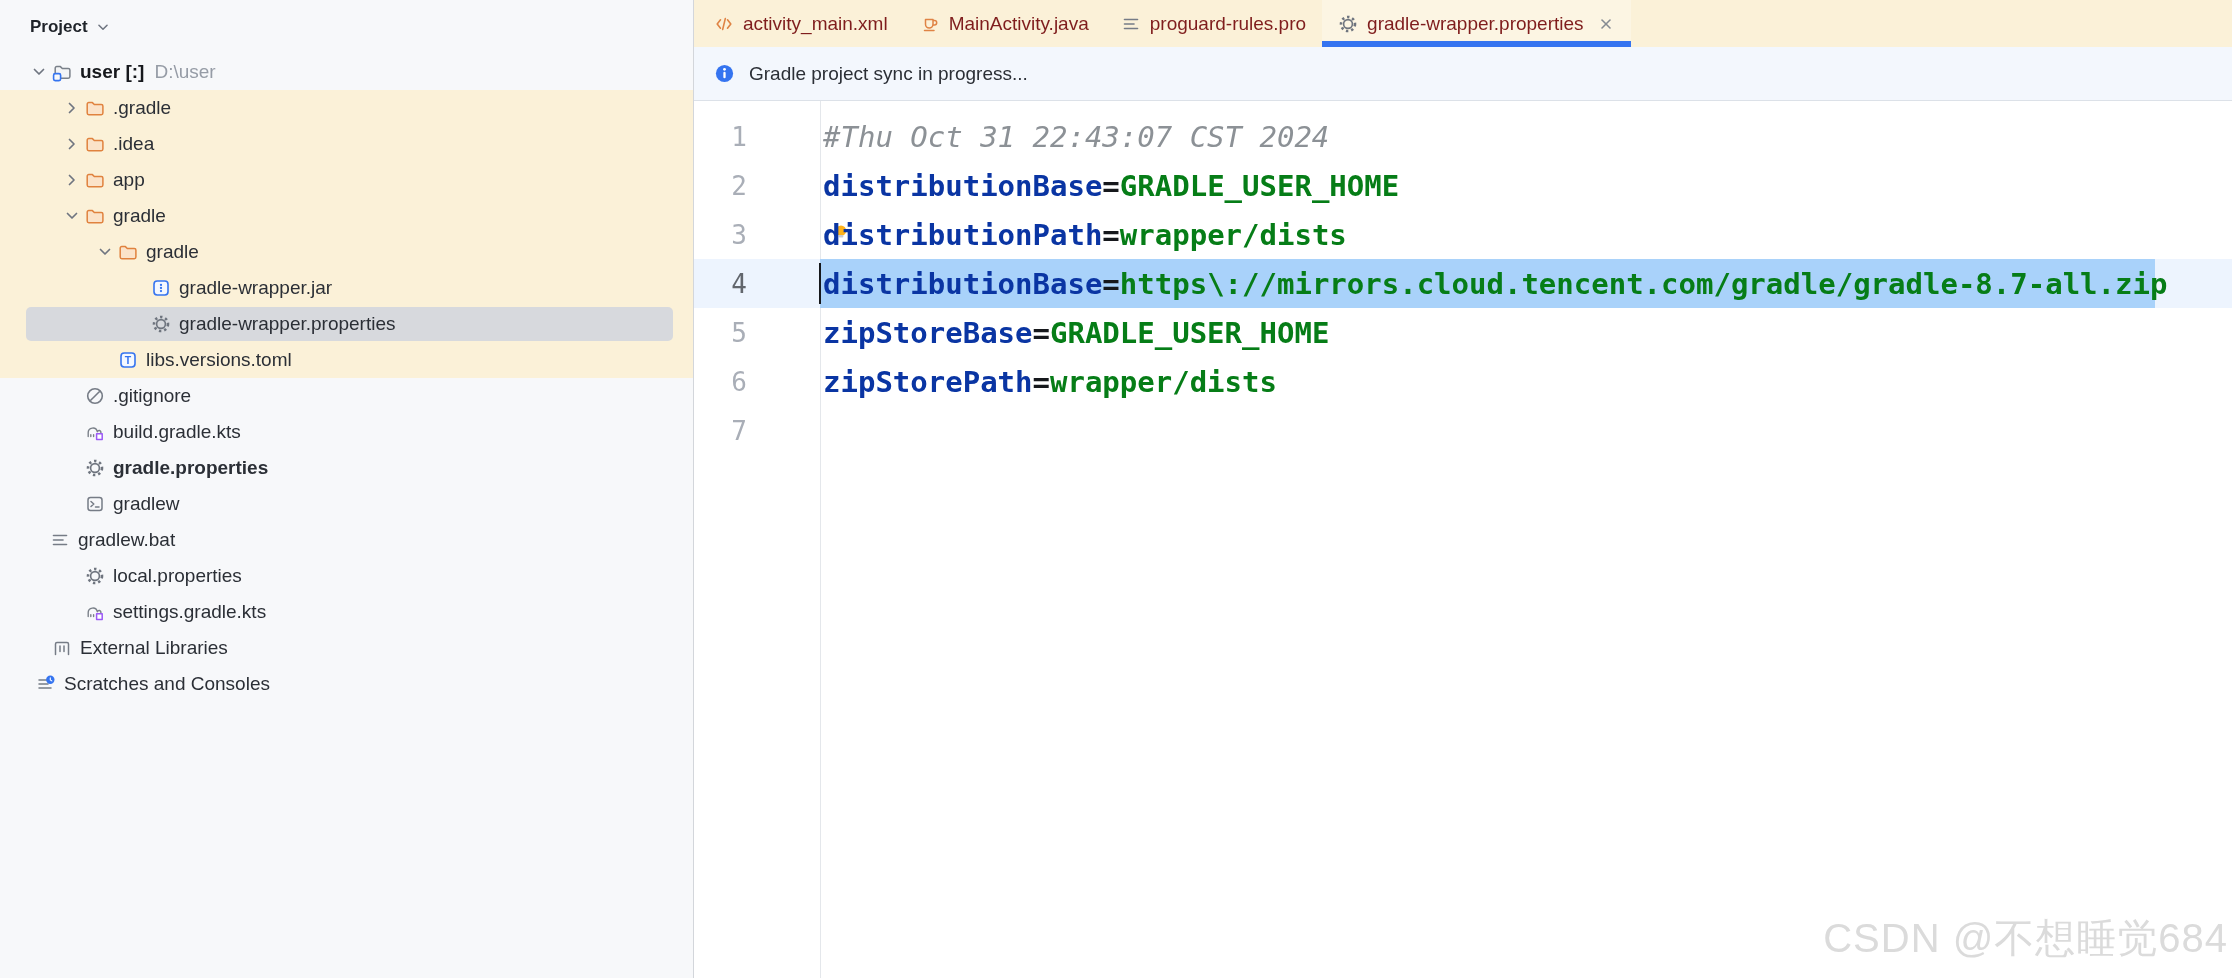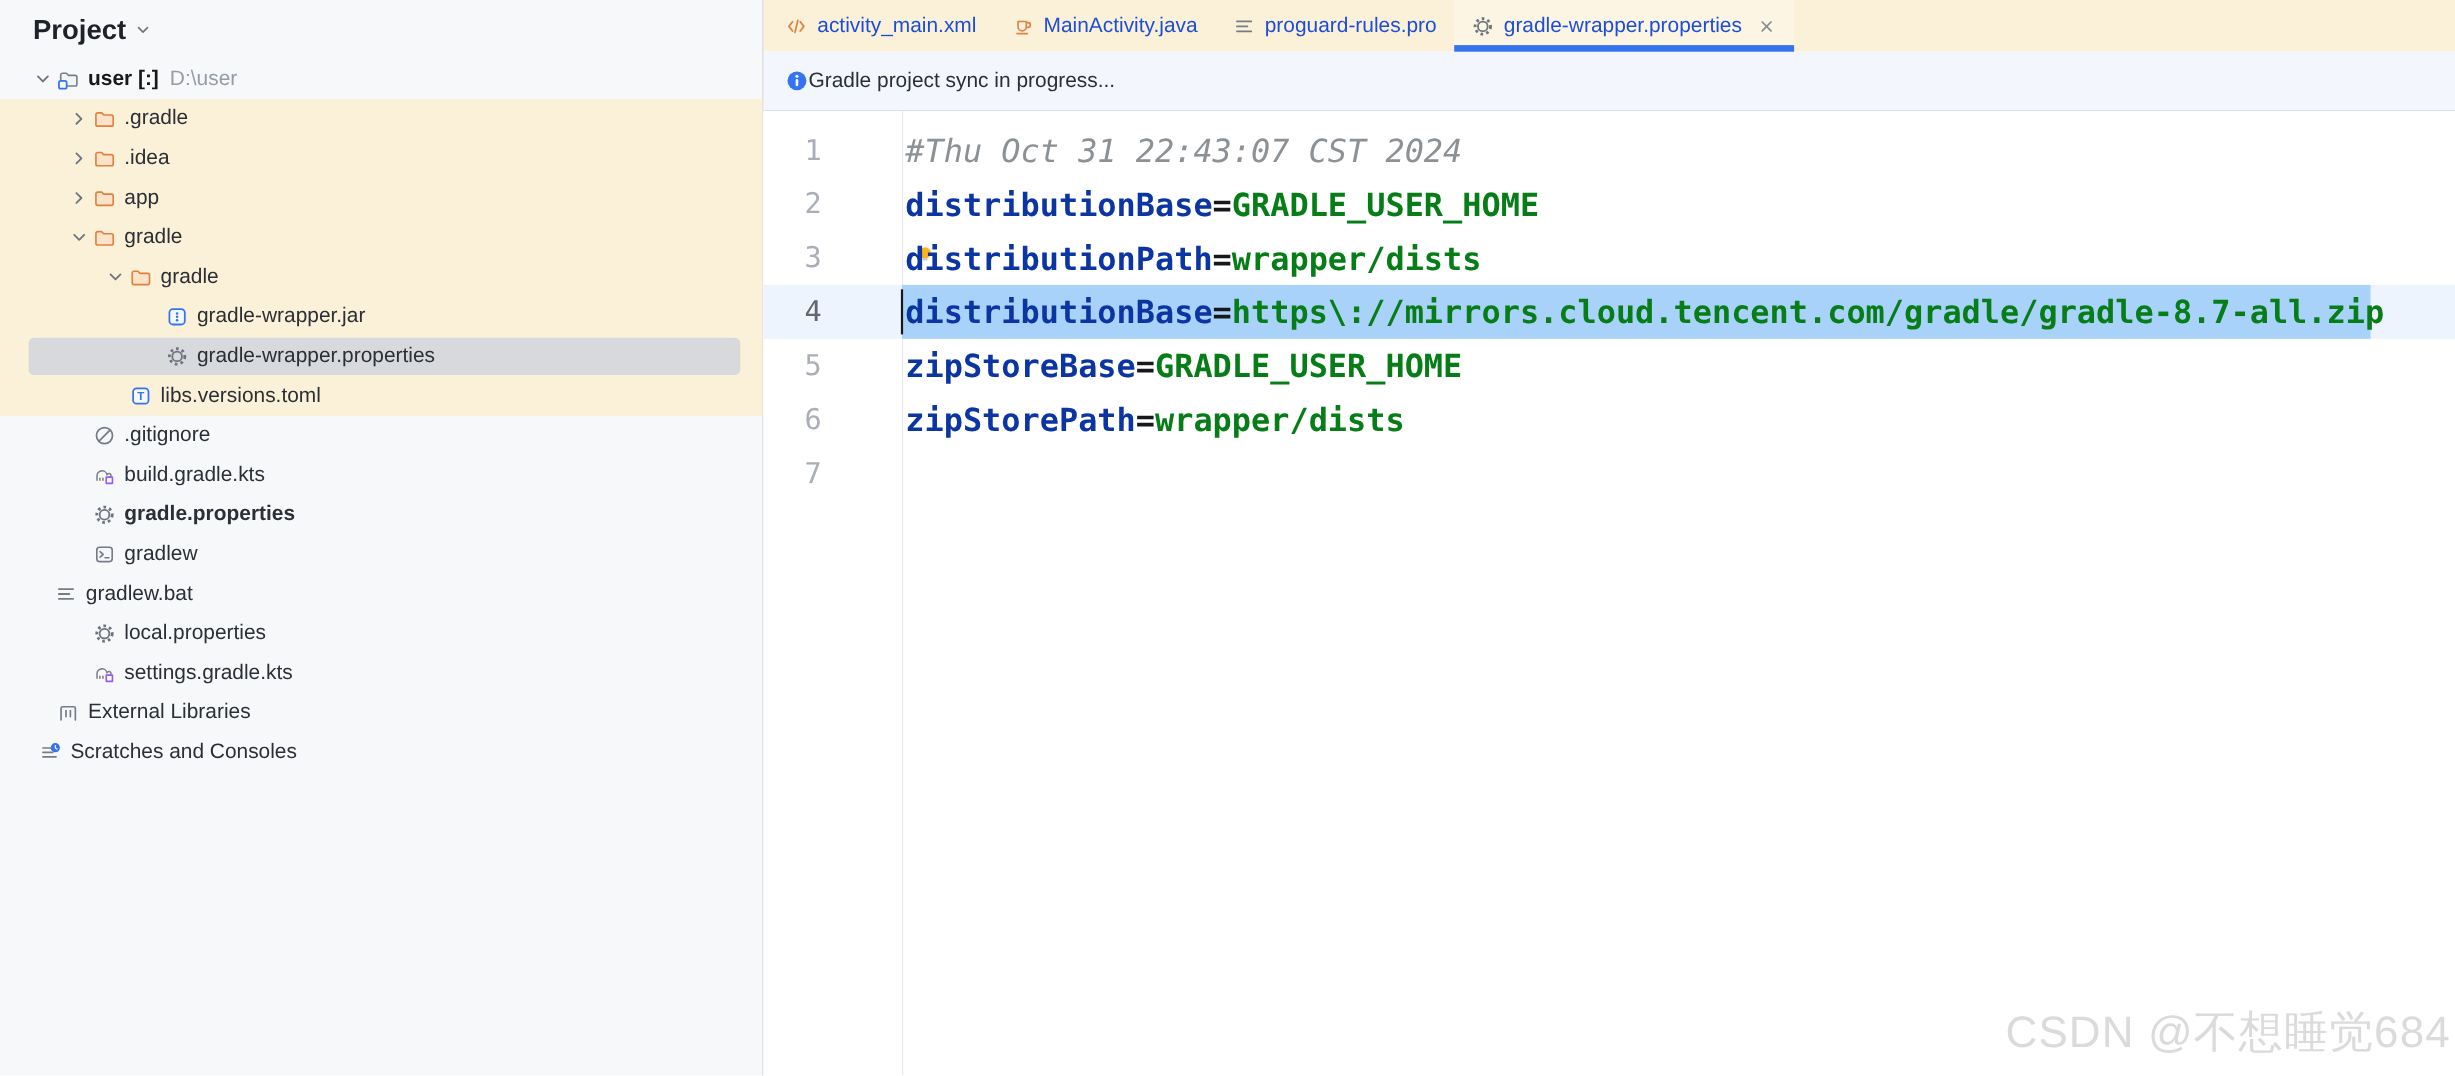--- a/index.html
+++ b/index.html
@@ -2,42 +2,42 @@
 <html><head>
 <meta charset="utf-8">
 <style>
   html,body{margin:0;padding:0;background:#ffffff;}
   *{box-sizing:border-box;}
   .app{width:2232px;height:978px;display:flex;font-family:"Liberation Sans",sans-serif;overflow:hidden;background:#fff;}
 
   
   .panel{width:694px;flex:none;background:#F7F8FA;border-right:1px solid #D3D6DB;position:relative;}
   .panel-header{height:54px;display:flex;align-items:center;padding-left:30px;gap:6px;}
-  .panel-title{font-size:25px;font-weight:bold;color:#1F2329;}
+  .panel-title{font-size:17px;font-weight:bold;color:#1F2329;}
   .tree{width:100%;}
   .tree-row{height:36px;display:flex;align-items:center;position:relative;font-size:19px;color:#2B2F36;cursor:default;}
   .tree-row.bg-yellow{background:#FBF1D8;}
   .sel-bar{position:absolute;left:26px;right:20px;top:1px;bottom:1px;background:#D7D9DD;border-radius:5px;}
   .row-inner{display:flex;align-items:center;position:relative;z-index:1;}
   .chev-box{width:26px;height:26px;flex:none;display:flex;align-items:center;justify-content:center;}
   .tree-icon{width:20px;height:20px;flex:none;margin-right:8px;display:flex;align-items:center;justify-content:center;}
   .tree-label{white-space:nowrap;}
   .tree-label.bold{font-weight:bold;color:#16181C;}
   .tree-hint{color:#969CA6;margin-left:10px;white-space:nowrap;}
 
   
   .editor-col{flex:1;display:flex;flex-direction:column;min-width:0;background:#fff;}
   .tabbar{height:47px;flex:none;background:#FBF1D8;display:flex;padding-left:4px;}
-  .tab{display:flex;align-items:center;gap:9px;padding:0 16px;font-size:19px;color:#1d4ed8;position:relative;white-space:nowrap;}
+  .tab{display:flex;align-items:center;gap:9px;padding:0 16px;font-size:19px;color:#7f1d1d;position:relative;white-space:nowrap;}
   .tab.active{background:#FCF5E3;}
   .tab.active::after{content:"";position:absolute;left:0;right:0;bottom:0;height:6px;background:#3574F0;}
   .tab .tab-icon{width:20px;height:20px;display:flex;align-items:center;justify-content:center;}
   .tab .tab-close{width:18px;height:18px;margin-left:4px;display:flex;align-items:center;justify-content:center;}
 
-  .banner{height:54px;flex:none;background:#F3F7FD;border-bottom:1px solid #DCE1E8;display:flex;align-items:center;padding-left:20px;}
+  .banner{height:54px;flex:none;background:#F3F7FD;border-bottom:1px solid #DCE1E8;display:flex;align-items:center;padding-left:20px;gap:14px;}
   .banner-text{font-size:19px;color:#2B2F36;}
 
   .editor{flex:1;position:relative;overflow:hidden;background:#fff;}
   .gutter-line{position:absolute;left:126px;top:0;bottom:0;width:1px;background:#E4E7EB;z-index:0;}
   .lines{position:absolute;top:11px;left:0;right:0;}
   .eline{height:49px;display:flex;align-items:center;position:relative;}
   .eline.caret-row{background:#EDF4FE;}
   .eline .num{width:126px;padding-right:73px;text-align:right;flex:none;font-family:"DejaVu Sans Mono",monospace;font-size:26px;color:#A9AEB7;position:relative;z-index:2;}
   .eline.caret-row .num{color:#62666D;}
   .eline .code{font-family:"DejaVu Sans Mono",monospace;font-size:29px;font-weight:600;white-space:pre;padding-left:3px;position:relative;z-index:2;}

